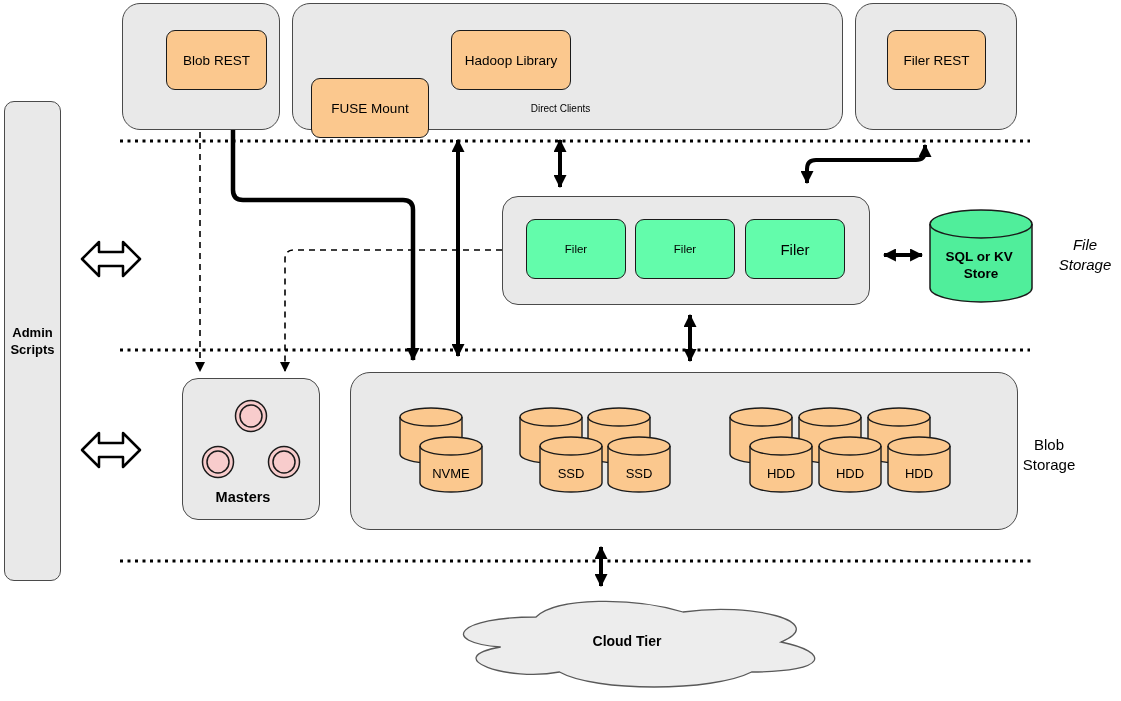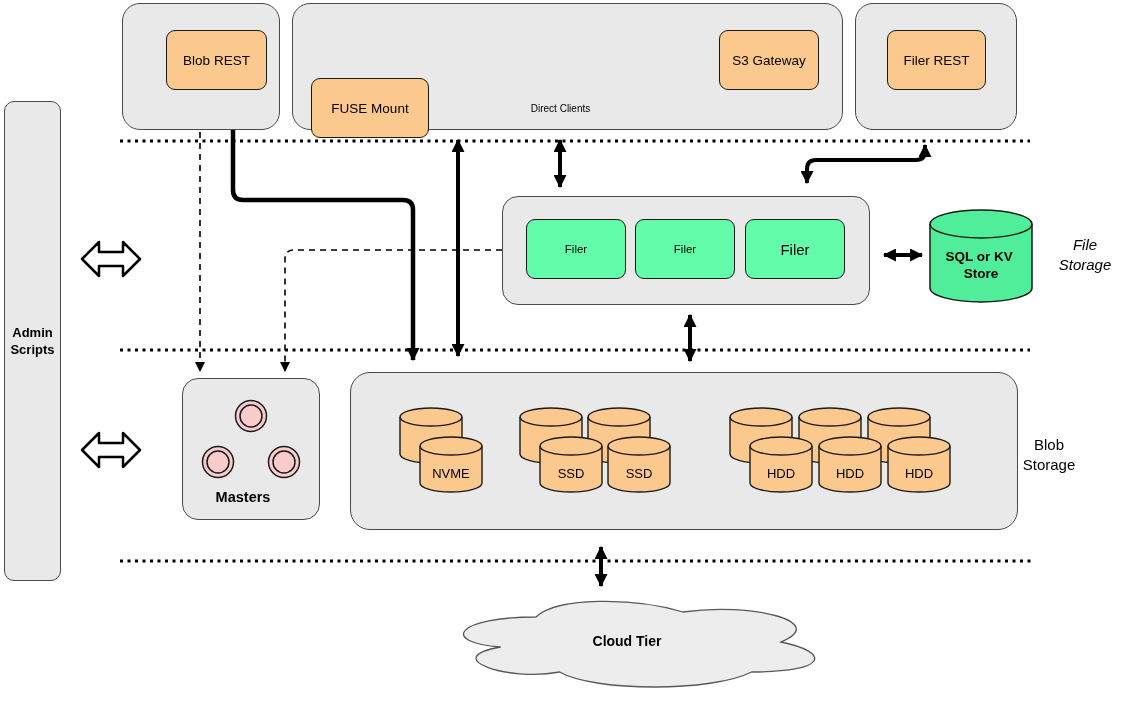--- a/index.html
+++ b/index.html
@@ -26,22 +26,22 @@
 
   <div class="container" style="left:122px;top:3px;width:158px;height:127px;border-radius:18px;"></div>
   <div class="node orange" style="left:150px;top:30px;width:101px;height:60px;margin-left:16px;">
     <span>Blob REST</span>
   </div>
 
   <div class="container" style="left:292px;top:3px;width:551px;height:127px;border-radius:18px;"></div>
   <div class="node orange" style="left:311px;top:30px;width:118px;height:60px;margin-top:48px;">
     <span>FUSE Mount</span>
   </div>
-  <div class="node orange" style="left:719px;top:30px;width:100px;height:60px;">
-    <span>S3 Gateway</span>
+  <div class="node orange" style="left:451px;top:30px;width:120px;height:60px;">
+    <span>Hadoop Library</span>
   </div>
   <div class="caption" style="left:292px;top:103px;width:537px;font-size:10px;">Direct Clients</div>
 
   <div class="container" style="left:855px;top:3px;width:162px;height:127px;border-radius:18px;"></div>
   <div class="node orange" style="left:887px;top:30px;width:99px;height:60px;">
     <span>Filer REST</span>
   </div>
 
   <div class="container" style="left:502px;top:196px;width:368px;height:109px;border-radius:16px;"></div>
   <div class="node green" style="left:526px;top:219px;width:100px;height:60px;font-size:11.5px;">

